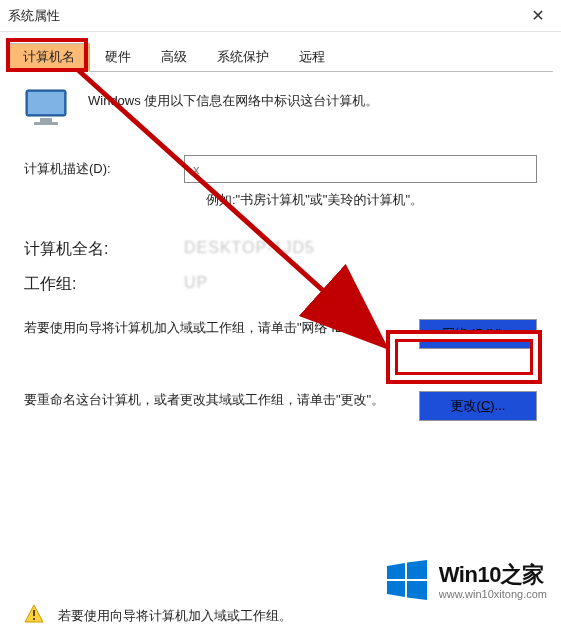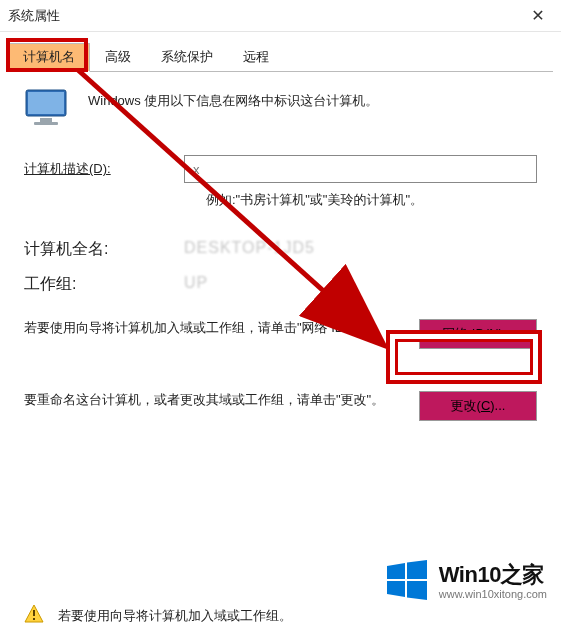--- a/index.html
+++ b/index.html
@@ -63,21 +63,21 @@
       margin-bottom: 26px;
     }
     .monitor-icon svg { width: 44px; height: 38px; }
     .intro-text { padding-top: 4px; font-size: 13px; }
 
     .form-row {
       display: flex;
       align-items: center;
       margin-bottom: 8px;
     }
-    .form-label { width: 160px; font-size: 13px; text-decoration: underline; }
+    .form-label { width: 160px; font-size: 13px; }
     .form-input {
       flex: 1;
       height: 28px;
       border: 1px solid #888;
       padding: 2px 8px;
       font-size: 13px;
       color: #bbb;
       background: #fff;
     }
     .hint-row {
@@ -98,21 +98,21 @@
       align-items: flex-start;
       justify-content: space-between;
       margin-top: 22px;
       gap: 24px;
     }
     .action-text { font-size: 13px; line-height: 1.7; flex: 1; }
     .action-button {
       width: 118px;
       height: 30px;
       border: 1px solid #999;
-      background: #be185d;
+      background: #1d4ed8;
       font-size: 13px;
       cursor: pointer;
       margin-top: 2px;
       text-align: center;
     }
     .action-button .hotkey { text-decoration: underline; }
 
     .restart-row {
       display: flex;
       align-items: center;
@@ -175,20 +175,21 @@
 
 <div class="titlebar">
   <span class="titlebar-title">系统属性</span>
   <div class="close-btn">
     <span>✕</span>
   </div>
 </div>
 
 <div class="tabs">
   <div class="tab active">计算机名</div>
+  <div class="tab">硬件</div>
   <div class="tab">高级</div>
   <div class="tab">系统保护</div>
   <div class="tab">远程</div>
 </div>
 
 <div class="content">
   <div class="intro-row">
     <span class="monitor-icon">
       <svg viewBox="0 0 44 38">
         <rect x="2" y="2" width="40" height="26" rx="2" fill="#2f6db5" stroke="#1b4f86"></rect>

